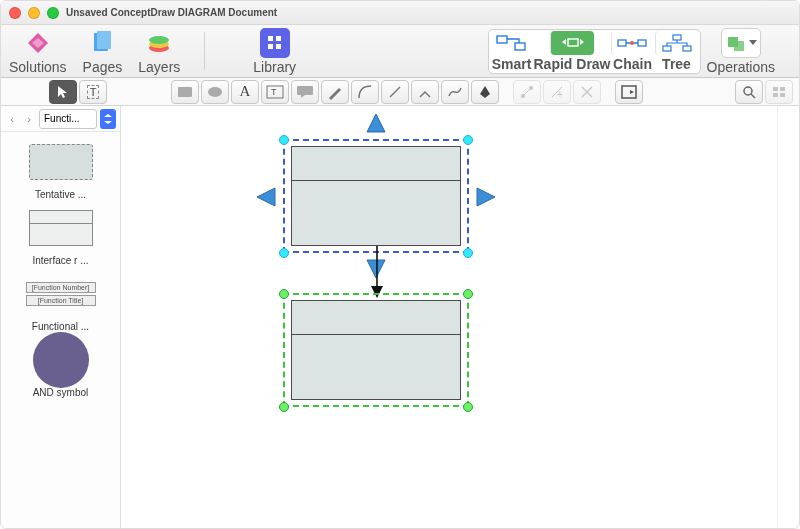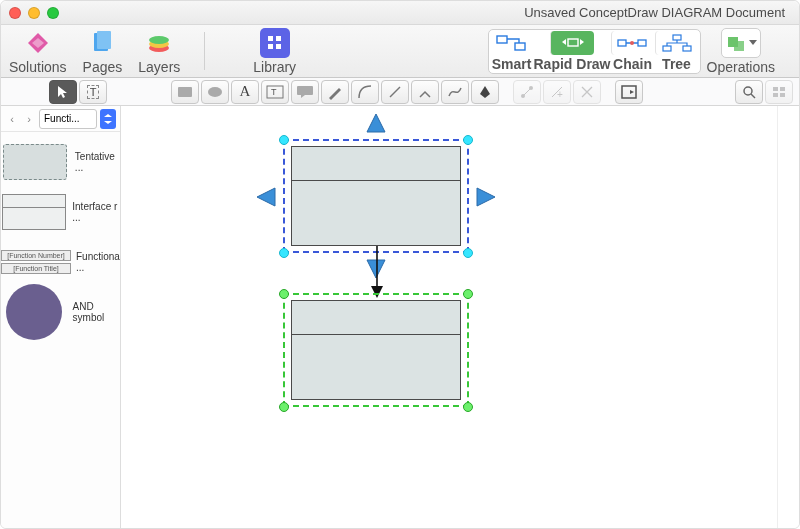--- a/index.html
+++ b/index.html
@@ -1,20 +1,20 @@
 <!DOCTYPE html>
 <html><head>
 <meta charset="utf-8">
 <style>
   * { box-sizing: border-box; margin: 0; padding: 0; font-family: -apple-system, "Helvetica Neue", Arial, sans-serif; }
   body { width: 800px; height: 529px; overflow: hidden; background: #fff; border-radius: 6px; border:1px solid #ddd;}
   .titlebar { height: 24px; background: linear-gradient(#f6f6f6,#eaeaea); display:flex; align-items:center; padding:0 8px; border-bottom:1px solid #d9d9d9; border-radius:6px 6px 0 0;}
   .tl-btn   { width:12px; height:12px; border-radius:50%; margin-right:7px; border:1px solid rgba(0,0,0,.15);}
   .tl-red   { background:#ff5f57;} .tl-yel{background:#ffbd2e;} .tl-grn{background:#28c940;}
-  .titletxt { flex:1; text-align:right; font-size:13px; color:#4a4a4a; padding-right:6px; white-space:nowrap; overflow:hidden;}
+  .titletxt { flex:1; text-align:left; font-size:10px; color:#4a4a4a; padding-right:6px; white-space:nowrap; overflow:hidden;font-weight:bold;}
   .toolbar  { height:53px; background:linear-gradient(#f8f8f8,#ececec); display:flex; align-items:center; padding:0 8px; border-bottom:1px solid #c9c9c9;}
   .tb-item  { display:flex; flex-direction:column; align-items:center; margin-right:16px; font-size:14px; color:#555; cursor:pointer;}
   .tb-icon  { width:30px; height:30px; border-radius:5px; display:flex; align-items:center; justify-content:center; margin-bottom:1px; }
   .tb-sep   { width:1px; height:38px; background:#d0d0d0; margin:0 8px;}
   .flex-sp  { flex:1;}
   .tb-right-group{display:flex; background:#fff; border:1px solid #cfcfcf; border-radius:5px; padding:1px; margin-right:6px;}
   .tb-right-group .tb-item{margin:0;font-weight:bold;}
   .tb-right-group .tb-icon{width:44px;height:24px;border-radius:4px; background:#fff;}
   .tb-right-group .tb-item + .tb-item .tb-icon{border-left:1px solid #e3e3e3;}
   .shapebar { height:28px; background:#fafafb; border-bottom:1px solid #d7d7d7; display:flex; align-items:center; padding:0 6px; gap:2px;}
@@ -22,21 +22,21 @@
   .sb-btn.active{background:#5a5a5a; color:#fff; border-color:#555;}
   .sb-gap   { width:60px;}
   .content  { display:flex; height:424px;}
   .sidebar  { width:120px; border-right:1px solid #ddd; background:#fdfdfd; display:flex; flex-direction:column;}
   .side-nav { height:26px; display:flex; align-items:center; padding:3px 4px; gap:3px; border-bottom:1px solid #e6e6e6;}
   .nav-arr  { width:14px; height:18px; display:flex; align-items:center; justify-content:center; font-size:11px; color:#888; cursor:pointer;}
   .nav-sel  { flex:1; height:20px; border:1px solid #c8c8c8; border-radius:3px; font-size:10px; padding:0 4px; display:flex; align-items:center; background:#fff; overflow:hidden; white-space:nowrap;}
   .nav-drop { width:16px; height:20px; background:#3e74ff; border-radius:3px; display:flex; align-items:center; justify-content:center; cursor:pointer;}
   .nav-drop svg{fill:#fff;}
   .shapes   { flex:1; overflow:hidden; padding:8px 0; display:flex; flex-direction:column; align-items:center; gap:6px;}
-  .shape-cell{display:flex;flex-direction:row; align-items:center; gap:5px; font-size:10px; color:#333; width:100%;}
+  .shape-cell{display:flex;flex-direction:column; align-items:center; gap:5px; font-size:10px; color:#333; width:100%;}
   .thumb    { width:78px; height:44px; display:flex; align-items:center; justify-content:center;}
   .canvas   { flex:1; position:relative; background:#fff; overflow:hidden;}
   .canvas-right-edge{position:absolute; right:0; top:0; width:22px; height:100%; border-left:1px solid #eee;}
   
   .node     { position:absolute; }
   .noderect { width:170px; height:100px; background:#dbe3e3; border:1px solid #4a4a4a;}
   .noderect::after{content:""; position:absolute; left:0; right:0; top:33px; height:1px; background:#4a4a4a;}
   .selbox   { position:absolute; border:2px dashed; border-radius:2px;}
   .handle   { position:absolute; width:10px; height:10px; border-radius:50%; }
   .tiny-label{font-size:7px; color:#555; border:1px solid #999; background:#eee; padding:1px 2px; width:70px; text-align:center;}

